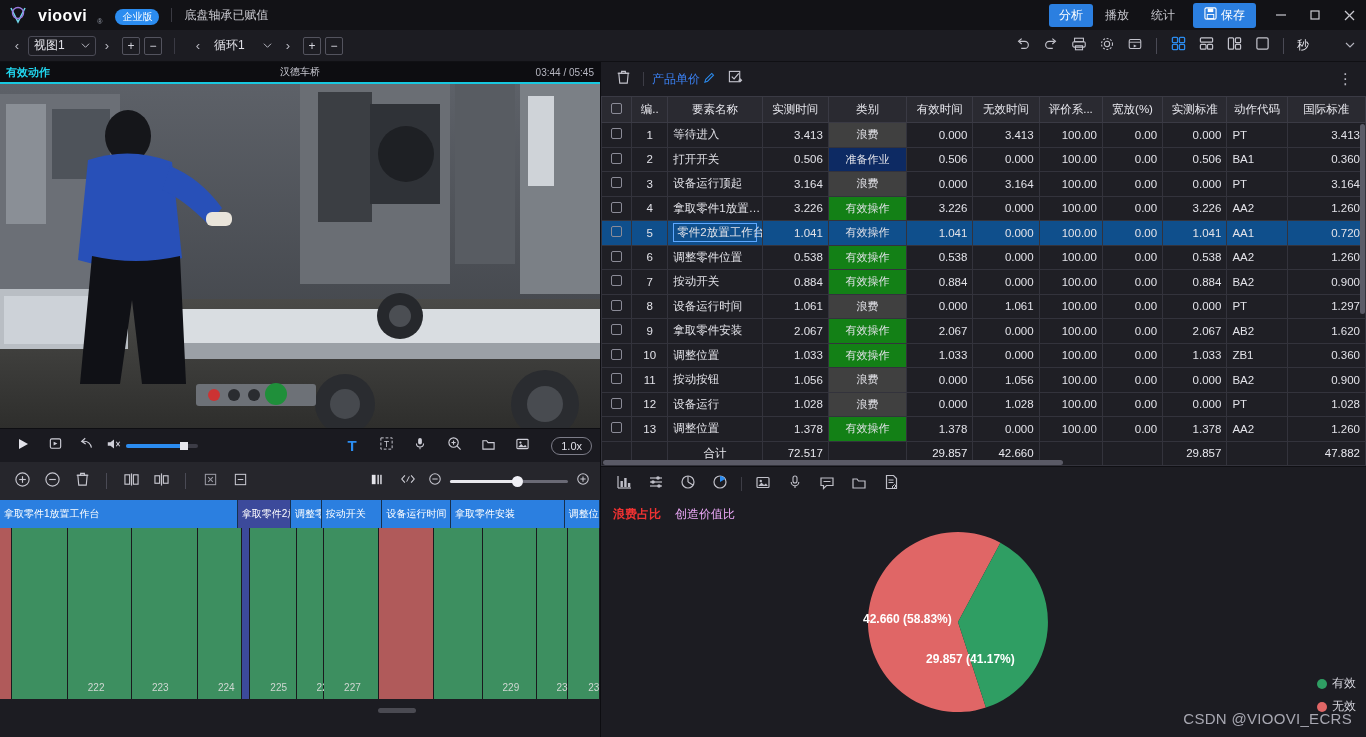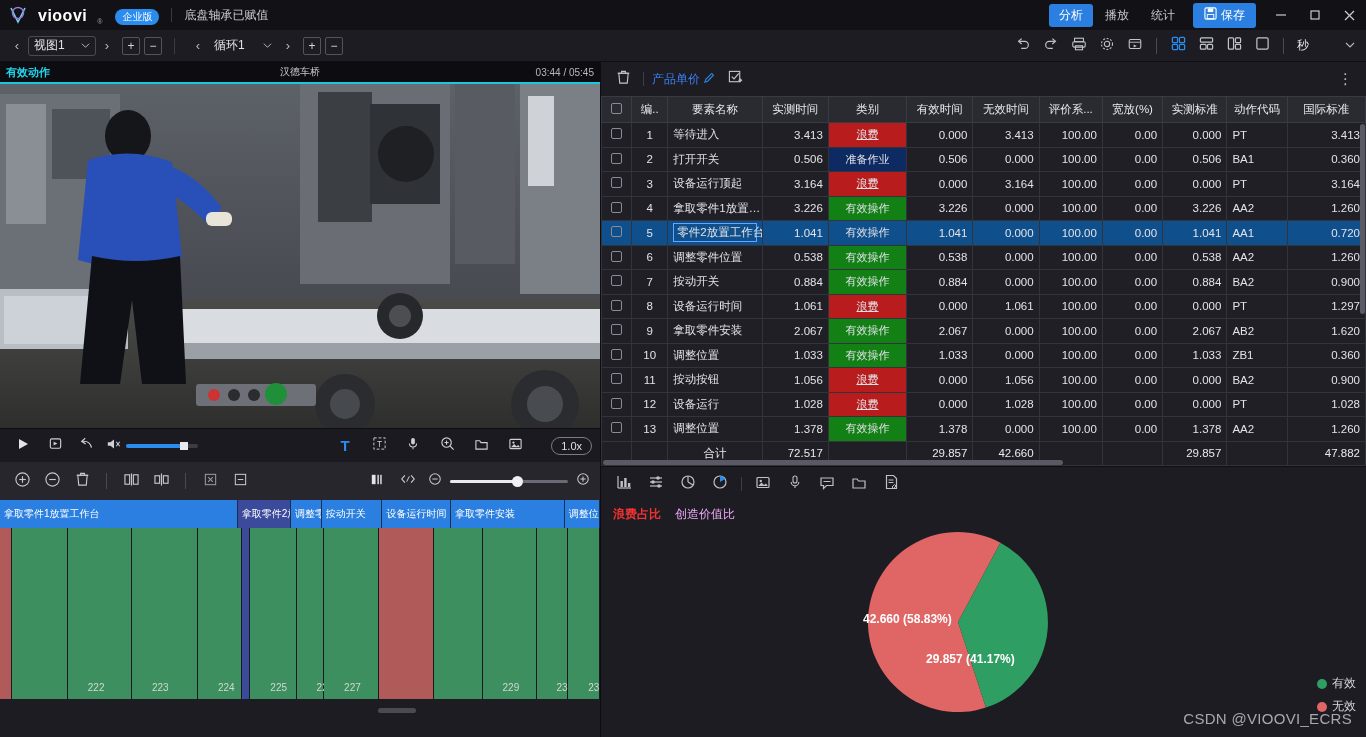--- a/index.html
+++ b/index.html
@@ -84,21 +84,21 @@
   }
   .pc-btn { width: 30px; height: 26px; display: flex; align-items: center; justify-content: center; color: #cfcfd8; }
   .pc-btn.blue { color: #2b8cf0; font-weight: bold; font-size: 15px; }
   .vol-wrap { display: flex; align-items: center; gap: 4px; margin-left: 2px; }
   .vol-track { width: 72px; height: 4px; background: #3c3c46; border-radius: 2px; position: relative; }
   .vol-fill { position: absolute; left:0; top:0; height: 4px; width: 58px; background: #2b8cf0; border-radius: 2px; }
   .vol-knob { position: absolute; left: 54px; top: -2px; width: 8px; height: 8px; background: #e8e8ee; }
   .pc-right { margin-left: auto; display: flex; align-items: center; gap: 4px; }
   .speed-pill {
     border: 1px solid #7c7c88; border-radius: 10px; font-size: 11px; color: #e0e0e8;
-    padding: 2px 9px; margin-left: 17px;
+    padding: 2px 9px; margin-left: 10px;
   }
 
   
   .tl-toolbar {
     height: 38px; flex: 0 0 38px; background: #26262c; display: flex; align-items: center;
     padding: 0 10px; gap: 6px;
   }
   .tl-btn { width: 24px; height: 24px; display: flex; align-items: center; justify-content: center; color: #c7c7d0; }
   .tl-sep { width: 1px; height: 16px; background: #4a4a55; margin: 0 6px; }
   .tl-right { margin-left: auto; display: flex; align-items: center; gap: 8px; }
@@ -142,21 +142,21 @@
   }
   table.grid td {
     height: 24.5px; border: 1px solid #33333c; padding: 0 5px; color: #e2e2e8;
     white-space: nowrap; overflow: hidden;
   }
   td.num { text-align: right; }
   td.ctr { text-align: center; }
   tr.sel td { background: #0f4f8c; }
   .cell-edit { border: 1px solid #5ea8ff; padding: 1px 3px; display: inline-block; width: 100%; }
   .cat { text-align: center; color: #fff; font-size: 11px; }
-  .cat-waste { background: #b91c1c; text-decoration: underline; }
+  .cat-waste { background: #404040; }
   .cat-prep  { background: #0d2a63; }
   .cat-valid { background: #138016; }
   .cbx { width: 11px; height: 11px; border: 1px solid #8b8b97; border-radius: 2px; display: inline-block; }
   tr.total td { background: #1f1f25; color: #e9e9ef; font-weight: normal; border-top: 1px solid #4a4a55; }
   .tbl-scroll { position: absolute; right: 1px; top: 28px; width: 5px; height: 190px; background: #5a5a66; border-radius: 3px; }
   .tbl-hscroll { position:absolute; left: 2px; bottom: 1px; height: 5px; width: 460px; background: #5a5a66; border-radius: 3px; }
 
   
   .chart-panel { flex: 1; background: #1c1c22; display: flex; flex-direction: column; position: relative; border-top: 1px solid #0f0f13; }
   .chart-toolbar { height: 34px; display: flex; align-items: center; gap: 10px; padding: 0 12px; }

